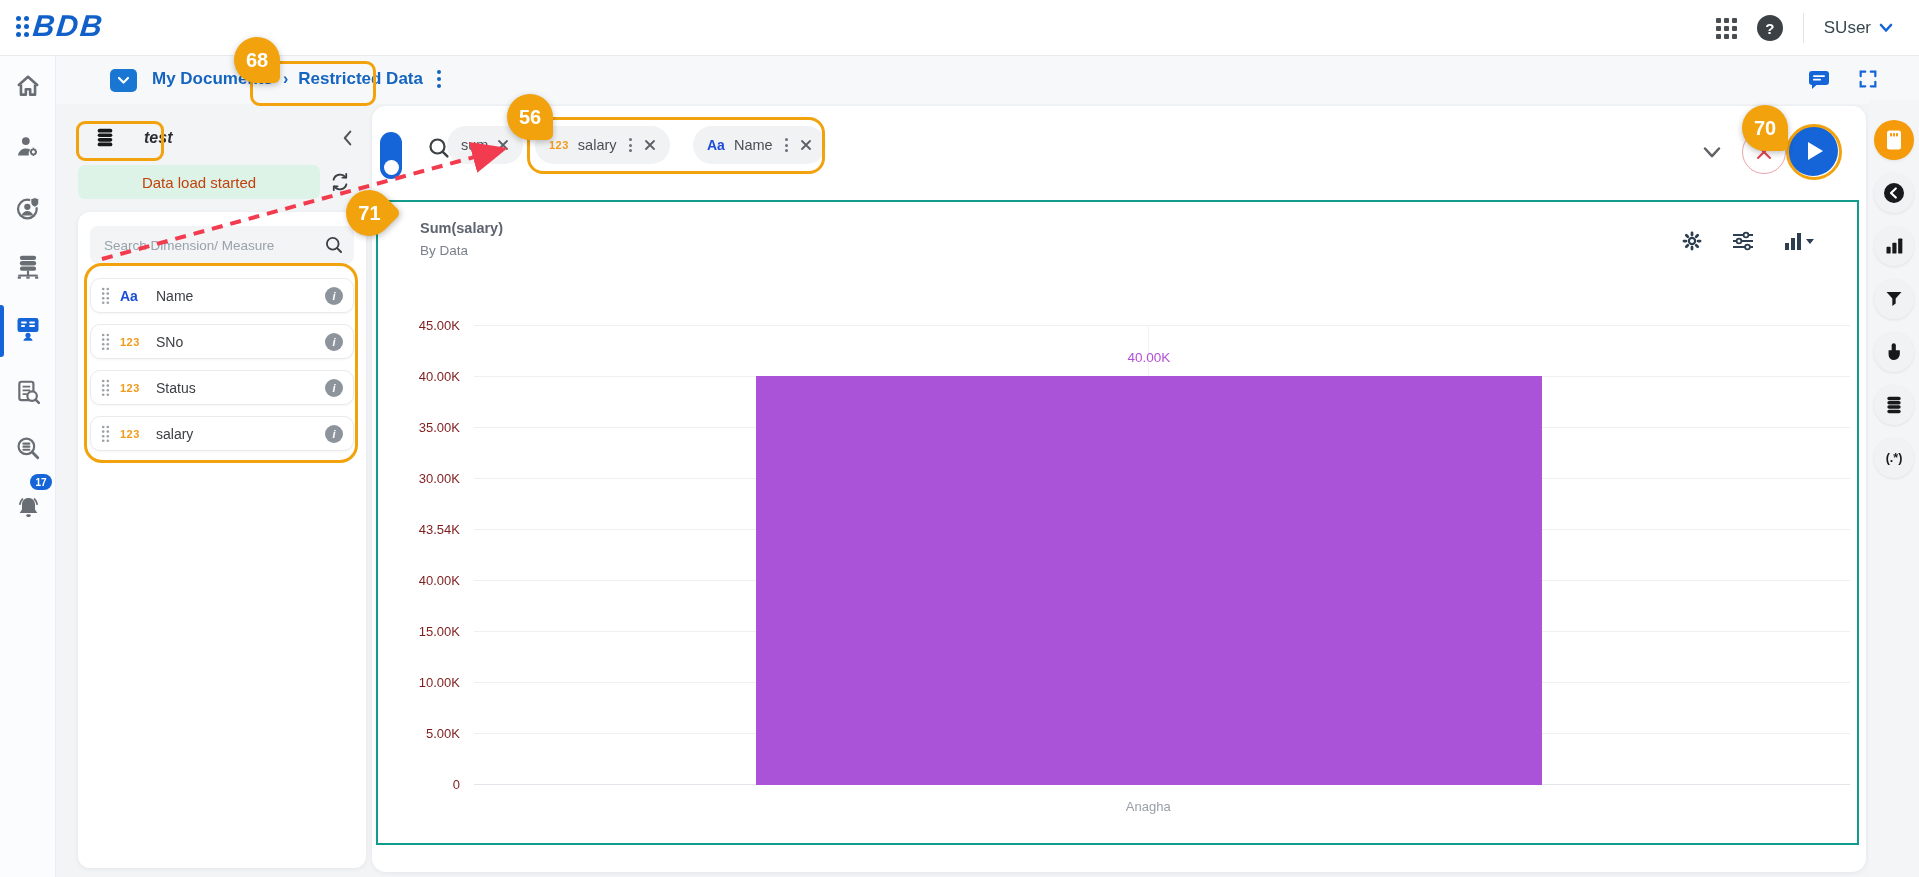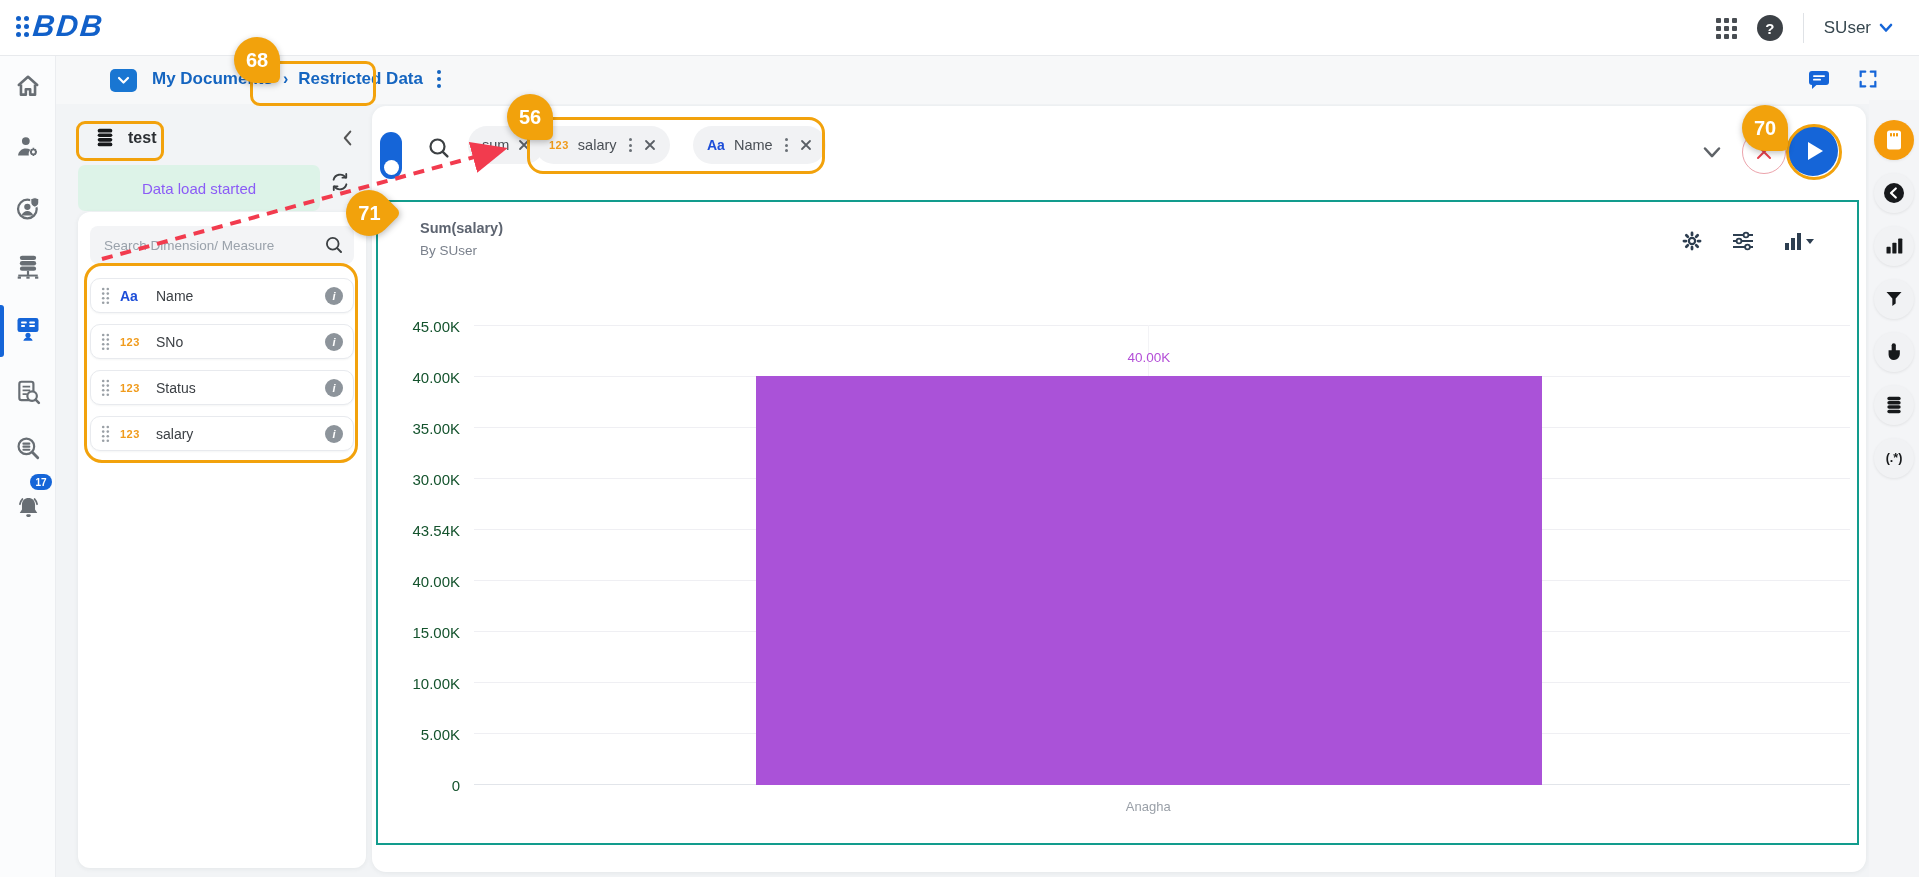--- a/index.html
+++ b/index.html
@@ -30,23 +30,23 @@
   .subbar-right { position:absolute; right:40px; top:12px; display:flex; gap:26px; align-items:center; }
 
   
   .lrail { position:absolute; left:0; top:56px; width:56px; height:821px; background:#fbfcfd; border-right:1px solid #ebedf0; z-index:4; }
   .rail-item { position:absolute; left:8px; width:40px; height:40px; display:flex; align-items:center; justify-content:center; color:#686E74; cursor:pointer; }
   .rail-item.active { color:#1565D8; }
   .rail-ind { position:absolute; left:0; top:249px; width:4px; height:52px; background:#1565D8; border-radius:0 3px 3px 0; }
   .bell-badge { position:absolute; left:30px; top:418px; min-width:22px; height:16px; background:#1565D8; border-radius:9px; color:#fff; font-size:10px; font-weight:700; display:flex; align-items:center; justify-content:center; padding:0 4px; z-index:2; }
 
   
-  .ds-title { position:absolute; left:94px; top:127px; display:flex; align-items:center; gap:12px; font-size:16px; font-weight:700; color:#2b2f33; }
+  .ds-title { position:absolute; left:94px; top:127px; display:flex; align-items:center; gap:28px; font-size:16px; font-weight:700; color:#2b2f33;font-style:italic; }
   .collapse-btn { position:absolute; left:334px; top:124px; width:28px; height:28px; display:flex; align-items:center; justify-content:center; cursor:pointer; color:#555; }
-  .status-banner { position:absolute; left:78px; top:165px; width:242px; height:46px; background:#DDF3E8; border-radius:7px; display:flex; align-items:center; justify-content:center; font-size:15px; color:#8b5cf6; }
+  .status-banner { position:absolute; left:78px; top:165px; width:242px; height:34px; background:#DDF3E8; border-radius:7px; display:flex; align-items:center; justify-content:center; font-size:15px; color:#c2410c; }
   .refresh-btn { position:absolute; left:326px; top:168px; width:28px; height:28px; display:flex; align-items:center; justify-content:center; cursor:pointer; color:#3c4043; }
   .panel-card { position:absolute; left:78px; top:212px; width:288px; height:656px; background:#fff; border-radius:12px; box-shadow:0 1px 5px rgba(40,50,60,.07); }
   .search-box { position:absolute; left:12px; top:14px; width:264px; height:38px; background:#F3F4F6; border-radius:8px; display:flex; align-items:center; padding:0 10px 0 14px; }
   .search-box input { flex:1; border:none; background:transparent; outline:none; font-size:13.5px; color:#444; font-family:inherit; }
   .search-box input::placeholder { color:#9aa2ab; }
   .field-row { position:absolute; left:12px; width:264px; height:35px; background:#fff; border:1px solid #E8EAEE; border-radius:10px; box-shadow:0 1px 2px rgba(40,50,60,.05); display:flex; align-items:center; padding:0 10px; cursor:grab; }
   .drag-dots { color:#9aa0a6; margin-right:10px; display:flex; }
   .ftype { width:28px; font-weight:700; }
   .ftype.t-aa { color:#1d4ed8; font-size:14px; }
   .ftype.t-123 { color:#F09B1C; font-size:11px; letter-spacing:.5px; }
@@ -71,21 +71,21 @@
   
   .chart-frame { position:absolute; left:4px; top:94px; width:1483px; height:645px; border:2px solid var(--teal); background:#fff; }
   .ch-title { position:absolute; left:42px; top:18px; font-size:14.5px; font-weight:700; color:#5d6470; }
   .ch-sub { position:absolute; left:42px; top:41px; font-size:13.5px; color:#7a818c; }
   .ch-tools { position:absolute; right:40px; top:28px; display:flex; gap:28px; align-items:center; color:#2d3e50; }
   .ch-tools > div { cursor:pointer; display:flex; align-items:center; }
   .plot { position:absolute; left:96px; top:123px; width:1376px; height:460px; }
   .rows { position:absolute; inset:0; display:flex; flex-direction:column; justify-content:space-between; }
   .grow { height:0; border-top:1px solid #efeff3; position:relative; }
   .grow:last-child { border-top:1px solid #e2e5ea; }
-  .tick { position:absolute; right:calc(100% + 14px); top:-8px; font-size:15px; color:#14532d; white-space:nowrap; }
+  .tick { position:absolute; right:calc(100% + 14px); top:-8px; font-size:13px; color:#7f1d1d; white-space:nowrap; }
   .vline { position:absolute; left:49%; top:0; width:1px; height:100%; background:#f3f3f6; }
   .bar { position:absolute; left:20.5%; width:57.1%; bottom:0; background:#AA52D8; }
   .bar-label { position:absolute; top:-26px; left:50%; transform:translateX(-50%); font-size:13.5px; color:#B44FD8; }
   .xcat { position:absolute; top:calc(100% + 14px); left:49%; transform:translateX(-50%); font-size:13px; color:#9aa0a8; }
 
   
   .rrail { position:absolute; right:0; top:100px; width:50px; height:777px; background:#f4f5f7; z-index:4; }
   .rbtn { position:absolute; left:5px; width:40px; height:40px; border-radius:50%; background:#F1F2F4; box-shadow:0 1px 3px rgba(0,0,0,.08); display:flex; align-items:center; justify-content:center; color:#17191b; cursor:pointer; }
   .rbtn.orange { background:#F59B0B; color:#fff; }
   .regex-txt { font-size:12.5px; font-weight:700; color:#17191b; }
@@ -364,21 +364,21 @@
     <div class="vtoggle">
         <i></i>
       </div>
     <div class="tb-search">
       <svg class="ic" width="24" height="24" viewBox="0 0 24 24">
           <circle cx="10.5" cy="10.5" r="7" fill="none" stroke="currentColor" stroke-width="2.2"></circle>
           <path d="M15.8 15.8l4.6 4.6" stroke="currentColor" stroke-width="2.4" stroke-linecap="round"></path>
         </svg>
     </div>
 
-    <div class="chip" style="left:96px">
+    <div class="chip" style="left:75px">
       <span>sum</span>
       <span class="close">
           <svg class="ic" width="12" height="12" viewBox="0 0 12 12">
             <path d="M2 2l8 8 M10 2l-8 8" stroke="#5A5F66" stroke-width="1.8" stroke-linecap="round"></path>
           </svg>
         </span>
     </div>
 
     <div class="chip" style="left:163px">
       <span class="ftype t-123">123</span>
@@ -419,21 +419,21 @@
       <svg class="ic" width="18" height="18" viewBox="0 0 18 18">
           <path d="M3 3l12 12 M15 3L3 15" stroke="#E8404D" stroke-width="2" stroke-linecap="round"></path>
         </svg>
     </div>
     <div class="play-circle">
       <span class="play-tri"></span>
     </div>
 
     <div class="chart-frame">
       <div class="ch-title">Sum(salary)</div>
-      <div class="ch-sub">By SUser</div>
+      <div class="ch-sub">By Data</div>
       <div class="ch-tools">
         <div>
           <svg class="ic" width="22" height="22" viewBox="0 0 24 24">
               <circle cx="12" cy="12" r="3.4" fill="none" stroke="currentColor" stroke-width="2.4"></circle>
               <g stroke="currentColor" stroke-width="3" stroke-linecap="round">
                 <path d="M12 3.2v2.2 M12 18.6v2.2 M3.2 12h2.2 M18.6 12h2.2 M5.8 5.8l1.6 1.6 M16.6 16.6l1.6 1.6 M18.2 5.8l-1.6 1.6 M7.4 16.6l-1.6 1.6"></path>
               </g>
             </svg>
         </div>
         <div>

